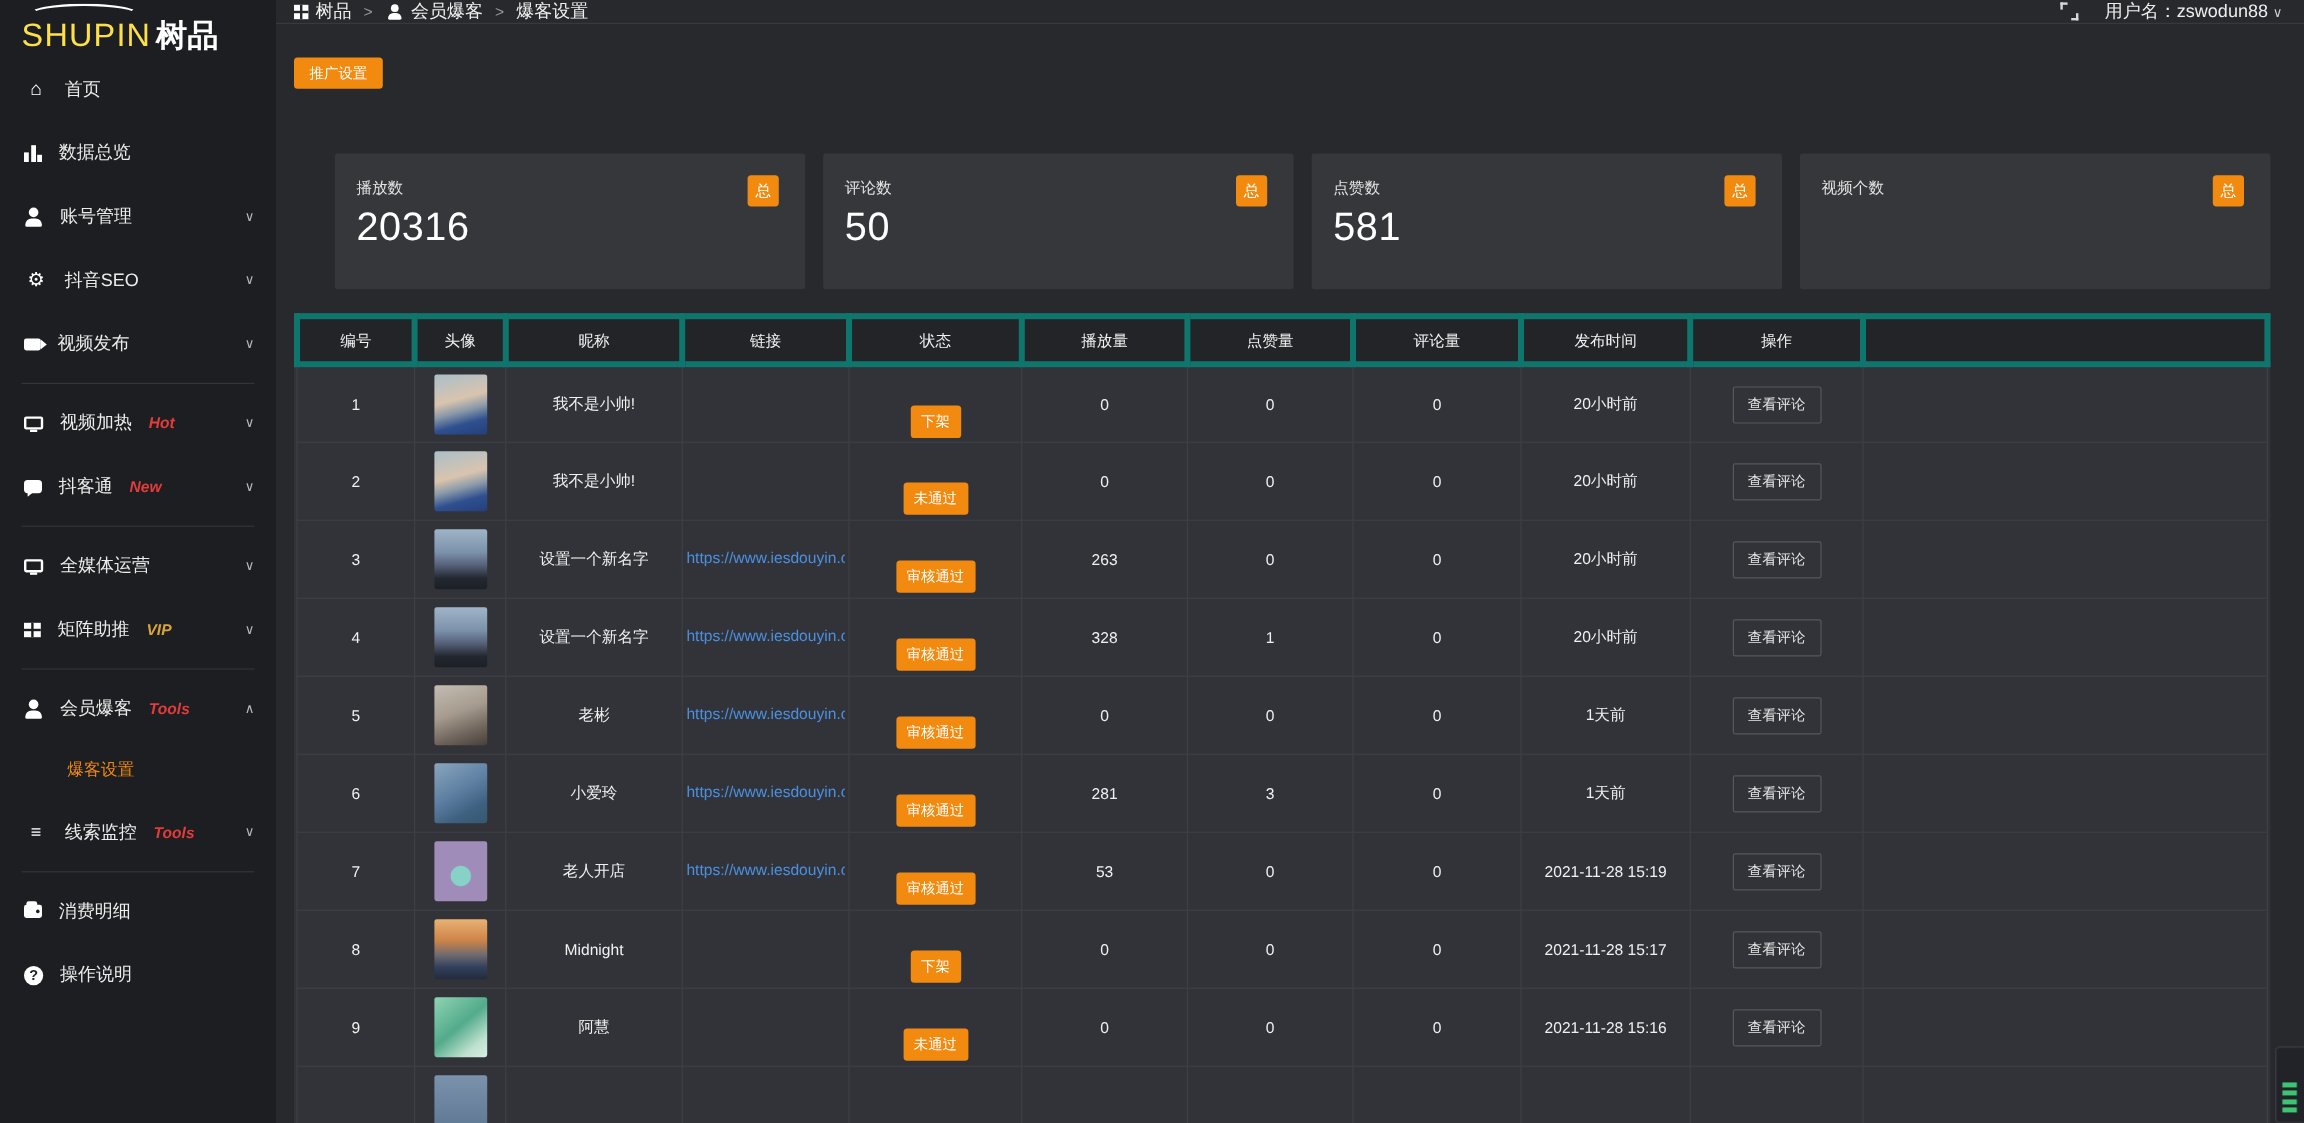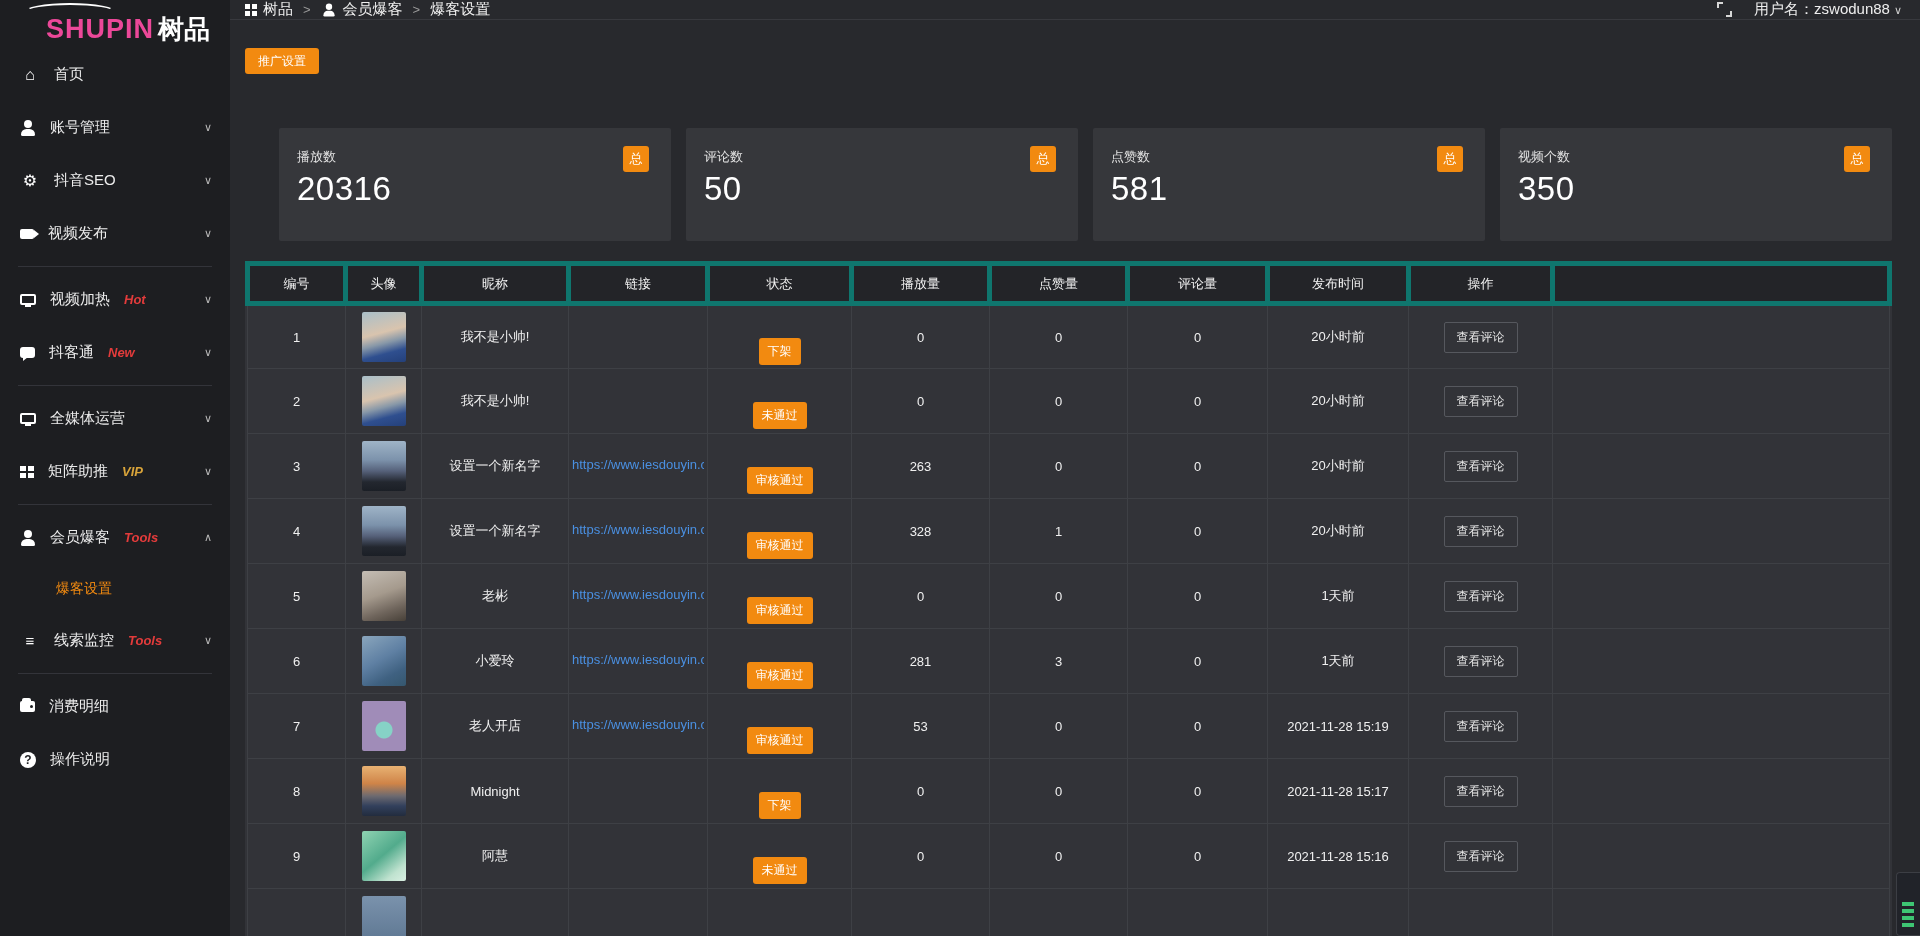--- a/index.html
+++ b/index.html
@@ -6,21 +6,21 @@
   html,body { width:1920px; height:936px; overflow:hidden; background:#28292d;
     font-family:"Liberation Sans","DejaVu Sans",sans-serif; color:#e8e8e8; }
 
   .app { display:flex; width:1920px; height:936px; }
 
   
   .sidebar { width:230px; min-width:230px; height:936px; background:#1d1e21; overflow:hidden; }
   .logo { position:relative; height:48px; padding:12px 0 0 18px; white-space:nowrap; }
   .logo-arc { position:absolute; top:3px; left:24px; width:92px; height:18px;
     border:2px solid transparent; border-top:2px solid #fff; border-radius:50%; }
-  .logo-en { font-size:27px; font-weight:700; letter-spacing:1px; color:#ec4899;margin-left:28px; }
+  .logo-en { font-size:27px; font-weight:400; letter-spacing:1px; color:#fde047; }
   .logo-cn { font-size:26px; font-weight:700; color:#fff; margin-left:4px; }
 
   .s-menu { padding-top:0; }
   .s-item { position:relative; height:53px; display:flex; align-items:center; padding-left:20px;
     cursor:pointer; font-size:15px; color:#ececec; }
   .s-item .s-label { margin-left:14px; }
   .s-sub { height:50px; display:flex; align-items:center; padding-left:56px; font-size:14px;
     color:#e3e3e3; cursor:pointer; }
   .s-sub.active { color:#f28a10; }
   .s-badge { font-style:italic; font-weight:700; font-size:13px; margin-left:14px; }
@@ -129,20 +129,24 @@
     <div class="logo">
       <span class="logo-arc"></span>
       <span class="logo-en">SHUPIN</span><span class="logo-cn">树品</span>
     </div>
     <div class="s-menu">
         <div class="s-item">
           <span class="ic">⌂</span>
           <span class="s-label">首页</span>
         </div>
         <div class="s-item">
+          <span class="ic-chart"></span>
+          <span class="s-label">数据总览</span>
+        </div>
+        <div class="s-item">
           <span class="ic-user"></span>
           <span class="s-label">账号管理</span>
           <span class="chev">∨</span>
         </div>
         <div class="s-item">
           <span class="ic">⚙</span>
           <span class="s-label">抖音SEO</span>
           <span class="chev">∨</span>
         </div>
         <div class="s-item">
@@ -242,21 +246,20 @@
       <div class="stat-value">50</div>
       <div class="stat-badge">总</div>
     </div>
           <div class="stat-card">
       <div class="stat-label">点赞数</div>
       <div class="stat-value">581</div>
       <div class="stat-badge">总</div>
     </div>
           <div class="stat-card">
       <div class="stat-label">视频个数</div>
-      <div class="stat-value">350</div>
       <div class="stat-badge">总</div>
     </div>
         </div>
 
       <div class="grid-wrap">
         <table class="grid">
           <colgroup>
             <col style="width:98px">
               <col style="width:76px">
               <col style="width:147px">

